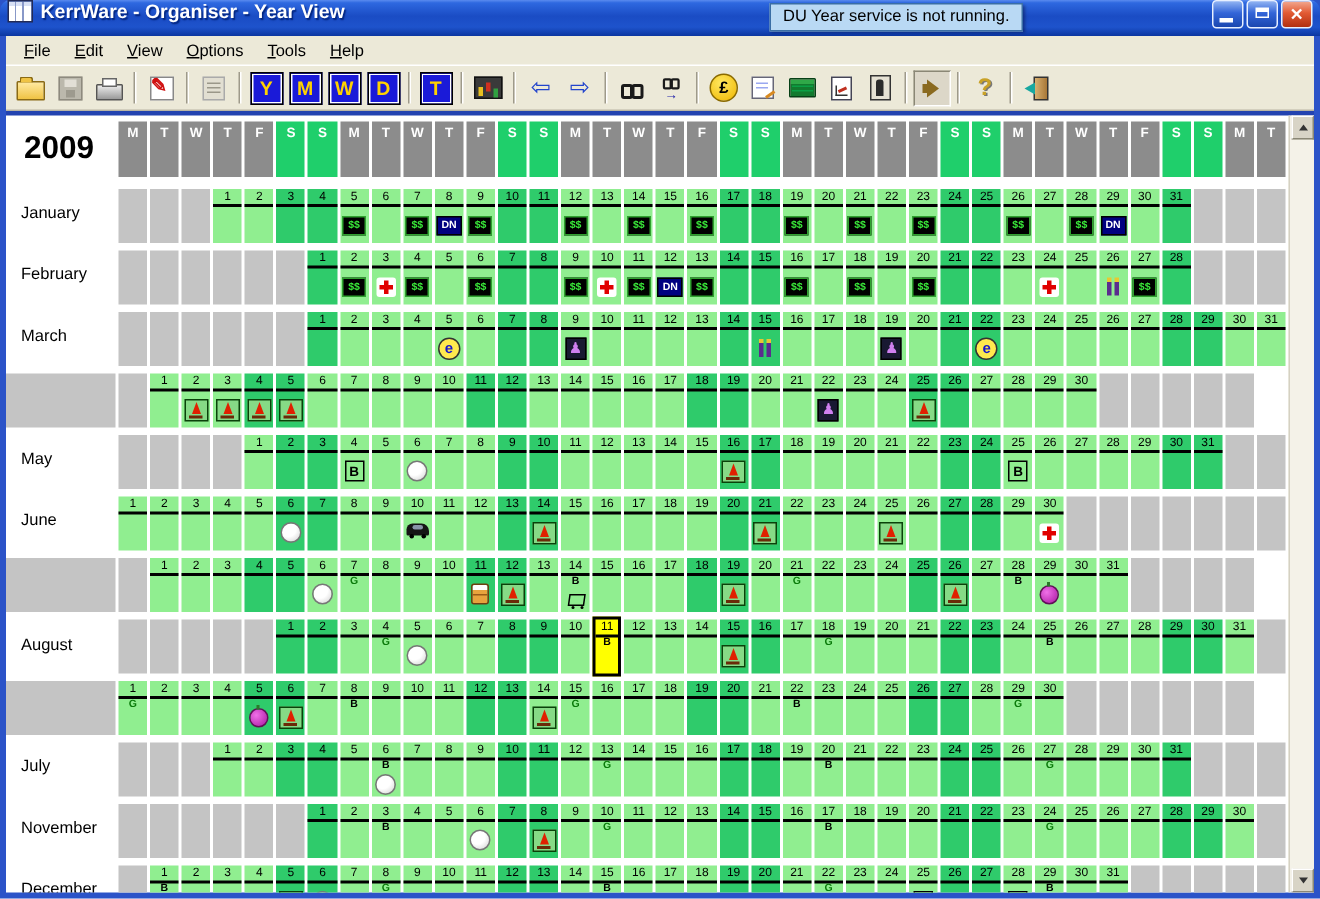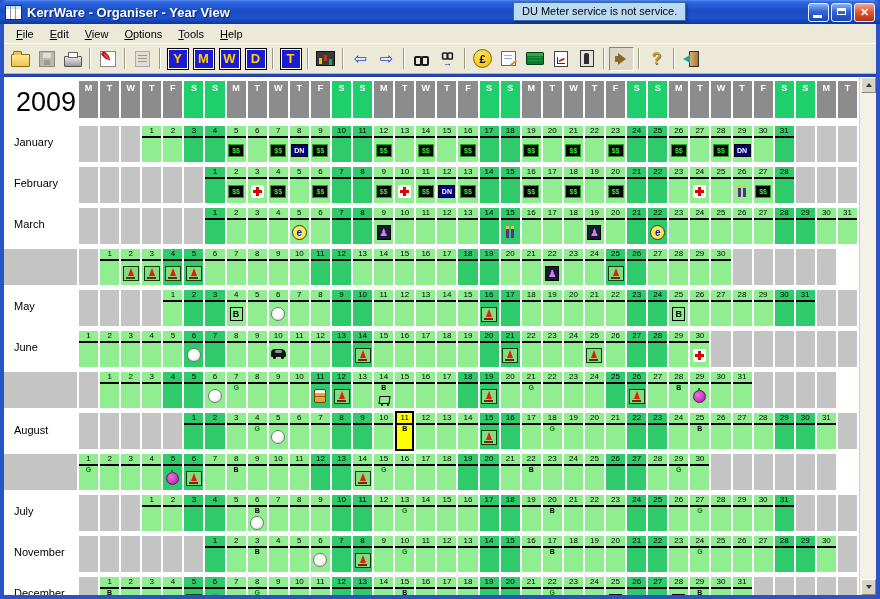--- a/index.html
+++ b/index.html
@@ -2,21 +2,21 @@
 <html><head>
 <meta charset="utf-8">
 <style>
   html,body{margin:0;padding:0}
   body{width:880px;height:599px;position:relative;overflow:hidden;
        background:#2B53C8;font-family:"Liberation Sans",sans-serif;}
 
   
   .titlebar{position:absolute;top:0;left:0;right:0;height:24px;
     background:linear-gradient(180deg,#5A8BEF 0%,#2E68E0 8%,#1A4CC4 45%,#1E53CC 75%,#0B36A0 100%);
-    border-radius:7px 7px 0 0;display:flex;align-items:center;padding:0 5px;box-sizing:border-box}
+    border-radius:7px 7px 0 0;display:flex;align-items:flex-start;padding:0 5px;box-sizing:border-box}
   .app-icon{width:15px;height:13px;background:
       linear-gradient(to right,transparent 4px,#8898c8 4px,#8898c8 5px,transparent 5px,transparent 9px,#8898c8 9px,#8898c8 10px,transparent 10px),
       linear-gradient(to bottom,#d8e0f4 0 3px,#ffffff 3px);
     border:1px solid #222a55;flex:none}
   .title-text{color:#fff;font-weight:bold;font-size:13px;margin-left:5px;
     text-shadow:1px 1px 1px #00227a;white-space:nowrap}
   .winbtns{margin-left:auto;display:flex;gap:2px}
   .winbtn{width:21px;height:19px;border-radius:3px;border:1px solid #e8f0ff;
     position:relative;display:flex;align-items:center;justify-content:center;
     color:#fff;font-size:11px;font-weight:bold;box-sizing:border-box}
@@ -86,21 +86,21 @@
   .ic-exit::before{content:'';position:absolute;right:1px;top:0;width:8px;height:14px;background:linear-gradient(90deg,#D8B070,#A87838);border:1px solid #333}
   .ic-exit::after{content:'';position:absolute;left:0;top:4px;width:0;height:0;border-top:4px solid transparent;border-bottom:4px solid transparent;border-right:7px solid #18A8A0}
 
   
   .content{position:absolute;top:74px;left:4px;right:4px;bottom:4px;background:#fff;
     border-top:3px solid #2343B0;overflow:hidden;box-sizing:border-box}
   .grid{position:absolute;top:0;left:0;right:17px;bottom:0;overflow:hidden}
   .row{display:grid;grid-template-columns:73px repeat(37,minmax(0,1fr));column-gap:2px;padding-right:2px}
   .hrow{height:44px}
   .mrow{height:41px}
-  .year{font-size:27px;font-weight:normal;color:#000;padding:10px 0 0 12px}
+  .year{font-size:21px;font-weight:bold;color:#000;padding:10px 0 0 12px}
   .hcell{height:37px;margin-top:4px;background:#8C8C8C;color:#fff;font-size:9px;font-weight:bold;
     text-align:center;padding-top:2px;box-sizing:border-box}
   .hcell.we{background:#1FCF6B}
   .mlabel{font-size:11px;color:#000;display:flex;align-items:center;padding-left:10px}
   .cell{height:36px;margin-top:5px;background:#90EE90;display:flex;flex-direction:column}
   .cell.we{background:#2FCB6B}
   .cell.empty{background:#C4C4C4}
   .cell.today{background:#FFFF00;border:2px solid #000;margin-top:3px;height:40px;box-sizing:border-box}
   .num{height:10px;line-height:10px;font-size:8px;color:#000;text-align:center;border-bottom:2px solid #000;flex:none}
   .bin{height:8px;line-height:8px;font-size:7px;font-weight:bold;text-align:center;flex:none}
@@ -150,21 +150,21 @@
   <div class="winbtns">
     <span class="winbtn btn-blue">
         <span class="g-min"></span>
       </span>
     <span class="winbtn btn-blue">
         <span class="g-max"></span>
       </span>
     <span class="winbtn btn-close">✕</span>
   </div>
 </div>
-<div class="tooltip">DU Meter service is not service.</div>
+<div class="tooltip">DU Year service is not running.</div>
 
 <div class="menubar">
     <div class="menu-item">File</div>
     <div class="menu-item">Edit</div>
     <div class="menu-item">View</div>
     <div class="menu-item">Options</div>
     <div class="menu-item">Tools</div>
     <div class="menu-item">Help</div>
   </div>
 

